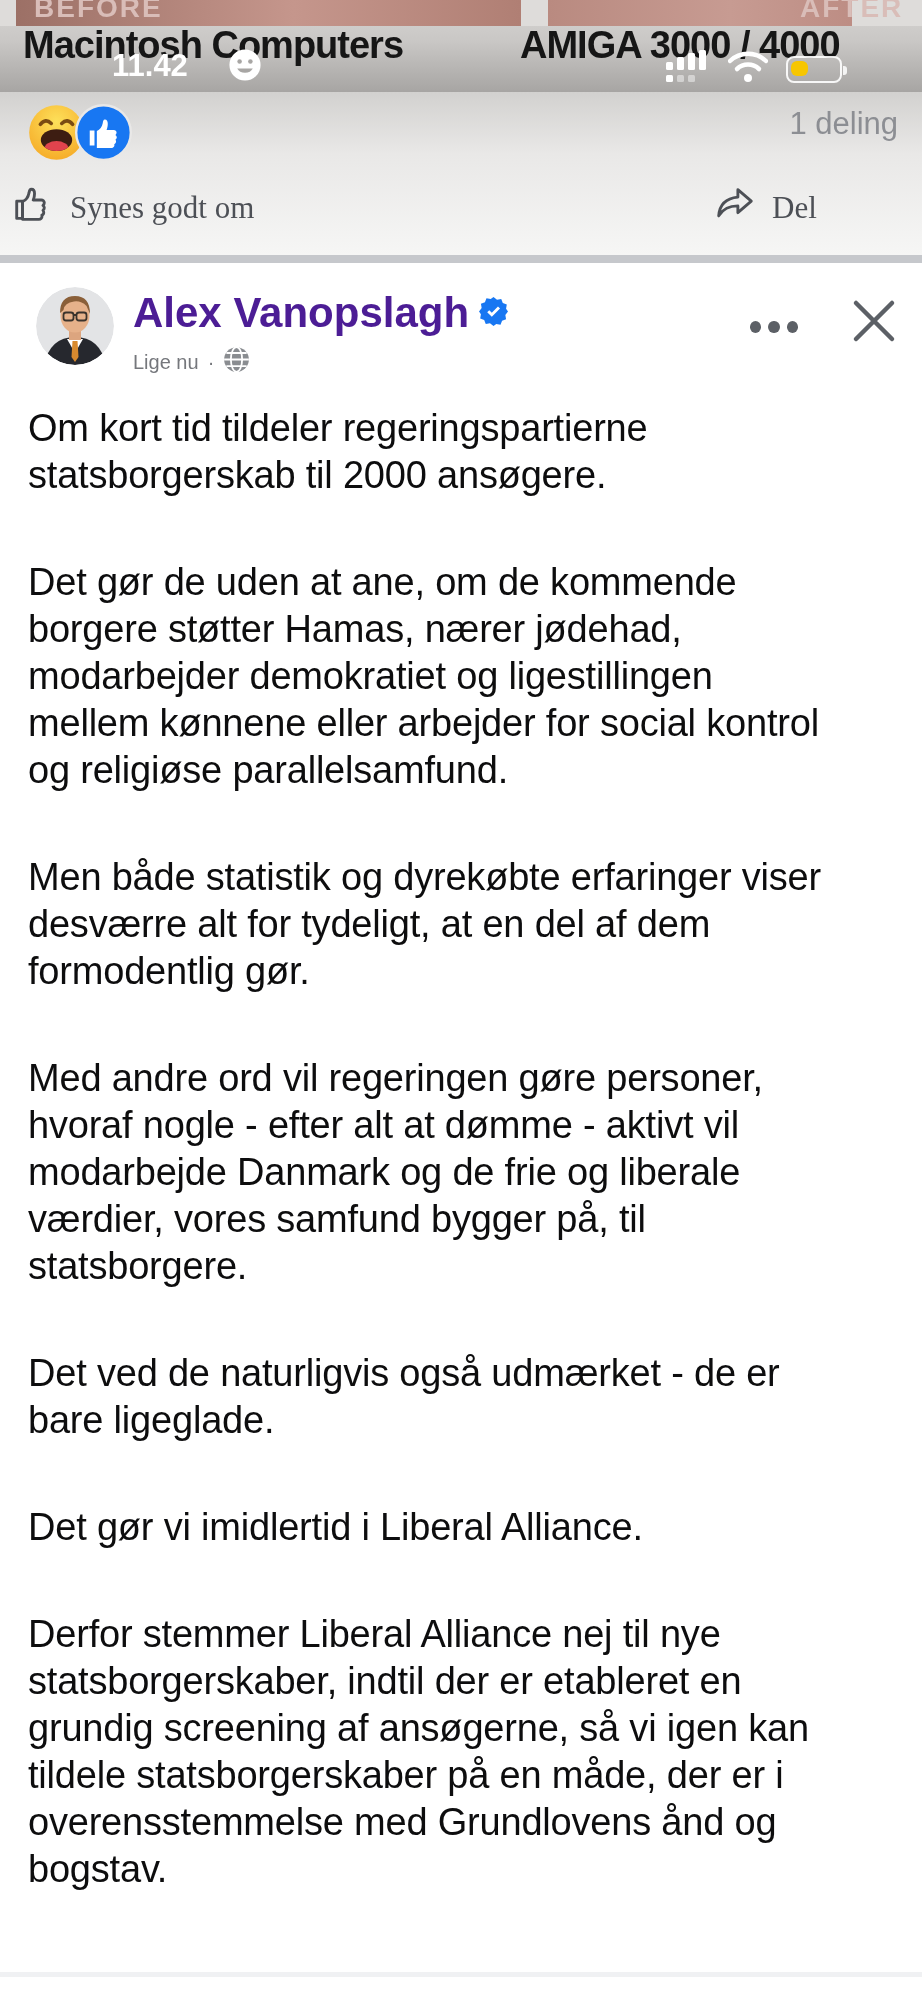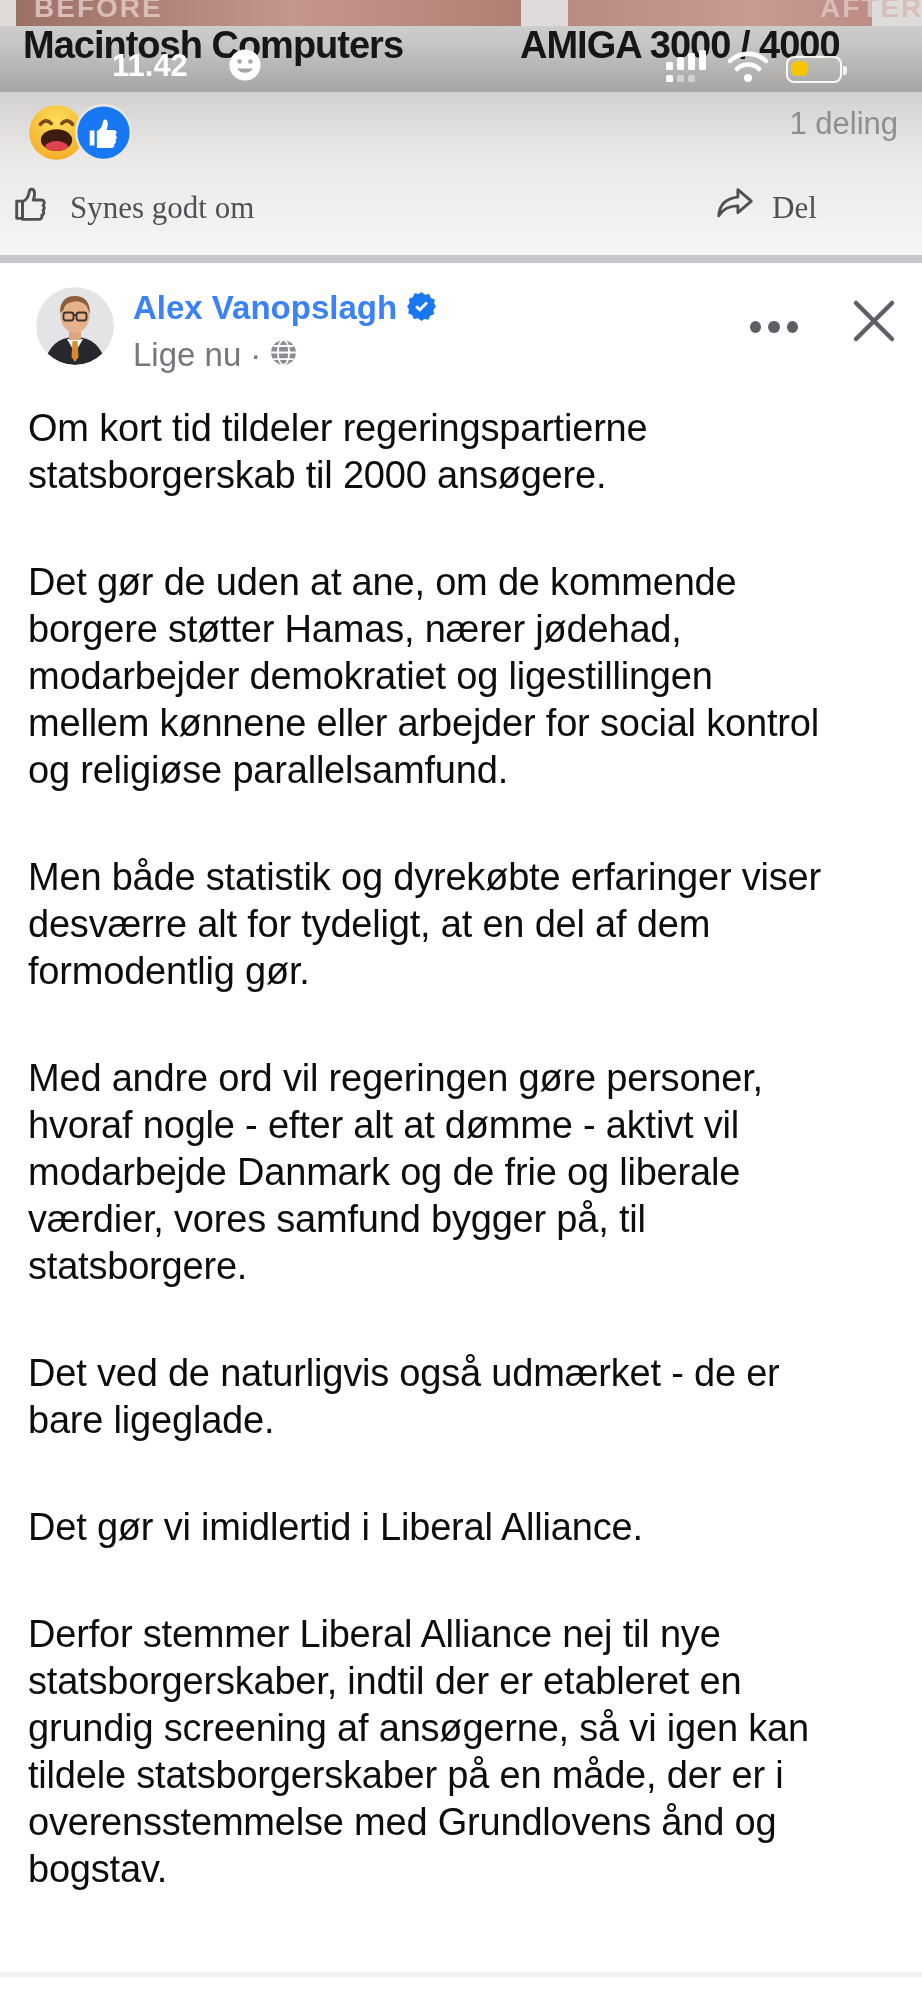--- a/index.html
+++ b/index.html
@@ -6,21 +6,21 @@
   *{box-sizing:border-box;}
   body{font-family:"Liberation Sans","DejaVu Sans",sans-serif;}
   .screen{position:relative;width:922px;height:2000px;background:#ffffff;overflow:hidden;}
 
   
   .meme-band{position:absolute;left:0;top:0;width:922px;height:92px;
     background:linear-gradient(180deg,#d8d6d4 0%,#c9c7c5 45%,#a7a5a3 100%);}
   .photo-strip{position:absolute;left:0;top:0;width:922px;height:26px;background:#dedcda;}
   .photo{position:absolute;top:0;height:26px;}
   .photo.left{left:16px;width:505px;background:linear-gradient(90deg,#9c7066,#c5968c 55%,#b07f74);}
-  .photo.right{left:568px;width:304px;background:linear-gradient(90deg,#b98a80,#c79b92 60%,#bd8d84);padding-left:32px;}
+  .photo.right{left:548px;width:304px;background:linear-gradient(90deg,#b98a80,#c79b92 60%,#bd8d84);padding-left:32px;}
   .photo-label{position:absolute;top:-8px;font-weight:bold;font-size:28px;letter-spacing:2px;color:#d9bdb8;}
   .photo.left .photo-label{left:18px;}
   .photo.right .photo-label{left:252px;}
   .caption{position:absolute;top:24px;font-weight:bold;font-size:38px;letter-spacing:-1px;color:#161616;white-space:nowrap;}
   .caption.left{left:23px;}
   .caption.right{left:520px;}
 
   
   .statusbar{position:absolute;left:0;top:44px;width:922px;height:46px;color:#ffffff;}
   .sb-time{position:absolute;left:112px;top:4px;font-size:31px;font-weight:bold;color:#ffffff;}
@@ -47,22 +47,22 @@
 
   .divider-bar{position:absolute;left:0;top:255px;width:922px;height:8px;background:#c6c8cc;}
 
   
   .post{position:absolute;left:0;top:263px;width:922px;height:1737px;background:#ffffff;}
   .post-header{position:absolute;left:0;top:24px;width:922px;height:80px;}
   .avatar-btn{position:absolute;left:36px;top:0;width:78px;height:78px;border-radius:50%;
     padding:0;border:0;background:none;cursor:pointer;overflow:hidden;}
   .author-block{position:absolute;left:133px;top:2px;}
   .name-row{display:flex;align-items:center;gap:10px;}
-  .author-name{font-size:33px;font-weight:bold;color:#3b82f6;white-space:nowrap;background:none;border:0;padding:0;font-family:inherit;cursor:pointer;}
-  .meta-row{display:flex;align-items:center;gap:9px;margin-top:9px;font-size:33px;color:#75777c;}
+  .author-name{font-size:42px;font-weight:bold;color:#4c1d95;white-space:nowrap;background:none;border:0;padding:0;font-family:inherit;cursor:pointer;}
+  .meta-row{display:flex;align-items:center;gap:9px;margin-top:9px;font-size:20px;color:#75777c;}
   .dots-btn{position:absolute;left:746px;top:22px;width:56px;height:36px;display:flex;align-items:center;gap:7px;
     background:none;border:0;padding:0 4px;cursor:pointer;}
   .dot{width:12px;height:12px;border-radius:50%;background:#5c6066;}
   .close-btn{position:absolute;left:848px;top:8px;width:52px;height:52px;background:none;border:0;padding:0;cursor:pointer;}
 
   .post-body{position:absolute;left:28px;top:142px;width:872px;}
   .post-body p{margin:0 0 60px 0;font-size:38px;line-height:47px;color:#0d0d0e;white-space:pre-line;letter-spacing:-0.2px;}
   .bottom-divider{position:absolute;left:0;top:1709px;width:922px;height:5px;background:#f0f1f3;}
 </style>
 </head>

